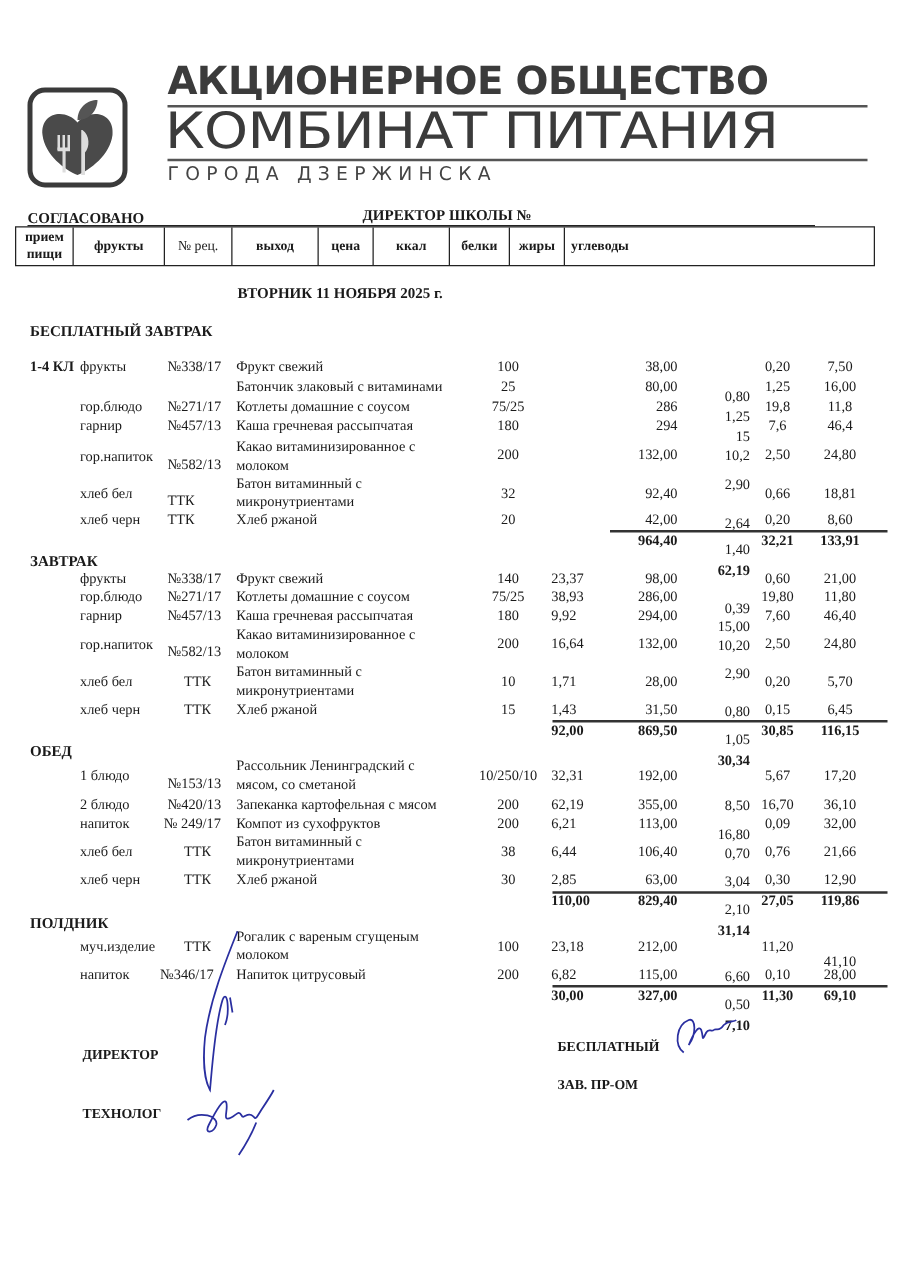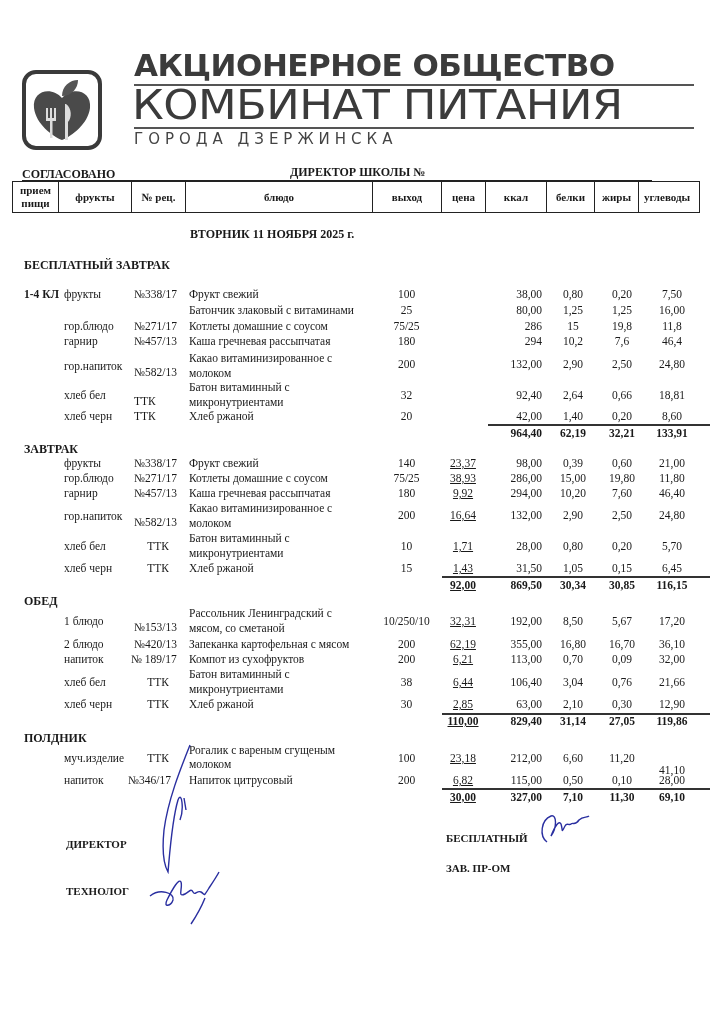--- a/index.html
+++ b/index.html
@@ -34,34 +34,34 @@
   
   .thead {
     position: absolute; left: 12px; top: 181px; width: 688px; height: 32px;
     border: 1.5px solid #222; box-sizing: border-box; display: flex;
   }
   .th {
     border-right: 1px solid #222; box-sizing: border-box; display: flex; align-items: center;
     justify-content: center; font-size: 11px; font-weight: bold; text-align: center; line-height: 13px;
   }
   .th:last-child { border-right: none; }
-  .th.norm { font-weight: bold; }
+  .th.norm { font-weight: normal; }
   .date { position: absolute; left: 190px; top: 227px; font-size: 12px; font-weight: bold; }
   .section { position: absolute; left: 24px; font-size: 12px; font-weight: bold; }
   .row { position: absolute; left: 0; width: 724px; height: 14px; font-size: 11.5px; }
   .row span { position: absolute; white-space: nowrap; }
   .c-group { left: 24px; font-weight: bold; }
   .c-sec { left: 64px; }
   .c-rec { left: 134px; text-align: center; }
   .c-rec.center { left: 131px; width: 54px; text-align: center; }
   .c-dish { left: 189px; }
   .c-out { left: 372px; width: 69px; text-align: center; }
-  .c-price { left: 441px; width: 44px; text-align: center; text-decoration: underline; }
+  .c-price { left: 441px; width: 44px; text-align: left; }
   .c-kcal { left: 485px; width: 61px; text-align: right; padding-right: 4px; box-sizing: border-box; }
-  .c-prot { left: 546px; width: 54px; text-align: center; }
+  .c-prot { left: 546px; width: 54px; text-align: right; margin-top: 24px; }
   .c-fat { left: 600px; width: 44px; text-align: center; }
   .c-carb { left: 644px; width: 56px; text-align: center; }
   .total { font-weight: bold; }
   .sumline { position: absolute; height: 1.5px; background: #333; }
   .sig { position: absolute; font-size: 11px; font-weight: bold; }
   svg.sign { position: absolute; overflow: visible; }
 </style>
 </head>
 <body>
 
@@ -84,21 +84,20 @@
 <div class="co-line3">ГОРОДА ДЗЕРЖИНСКА</div>
 
 <div class="agreed">СОГЛАСОВАНО</div>
 <div class="agreed-line"></div>
 <div class="director-school">ДИРЕКТОР ШКОЛЫ №</div>
 
 <div class="thead">
   <div class="th" style="width:46px">прием пищи</div>
   <div class="th" style="width:73px">фрукты</div>
   <div class="th norm" style="width:54px">№ рец.</div>
-  <div class="th" style="width:187px">блюдо</div>
   <div class="th" style="width:69px">выход</div>
   <div class="th" style="width:44px">цена</div>
   <div class="th" style="width:61px">ккал</div>
   <div class="th" style="width:48px">белки</div>
   <div class="th" style="width:44px">жиры</div>
   <div class="th" style="width:56px">углеводы</div>
 </div>
 
 <div class="date">ВТОРНИК 11 НОЯБРЯ 2025 г.</div>
 
@@ -282,21 +281,21 @@
   <span class="c-dish">Запеканка картофельная с мясом</span>
   <span class="c-out">200</span>
   <span class="c-price">62,19</span>
   <span class="c-kcal">355,00</span>
   <span class="c-prot">16,80</span>
   <span class="c-fat">16,70</span>
   <span class="c-carb">36,10</span>
 </div>
 <div class="row" style="top:653px">
   <span class="c-sec">напиток</span>
-  <span class="c-rec" style="left:131px">№ 189/17</span>
+  <span class="c-rec" style="left:131px">№ 249/17</span>
   <span class="c-dish">Компот из сухофруктов</span>
   <span class="c-out">200</span>
   <span class="c-price">6,21</span>
   <span class="c-kcal">113,00</span>
   <span class="c-prot">0,70</span>
   <span class="c-fat">0,09</span>
   <span class="c-carb">32,00</span>
 </div>
 <div class="row" style="top:668px;height:30px">
   <span class="c-sec" style="top:8px">хлеб бел</span>

